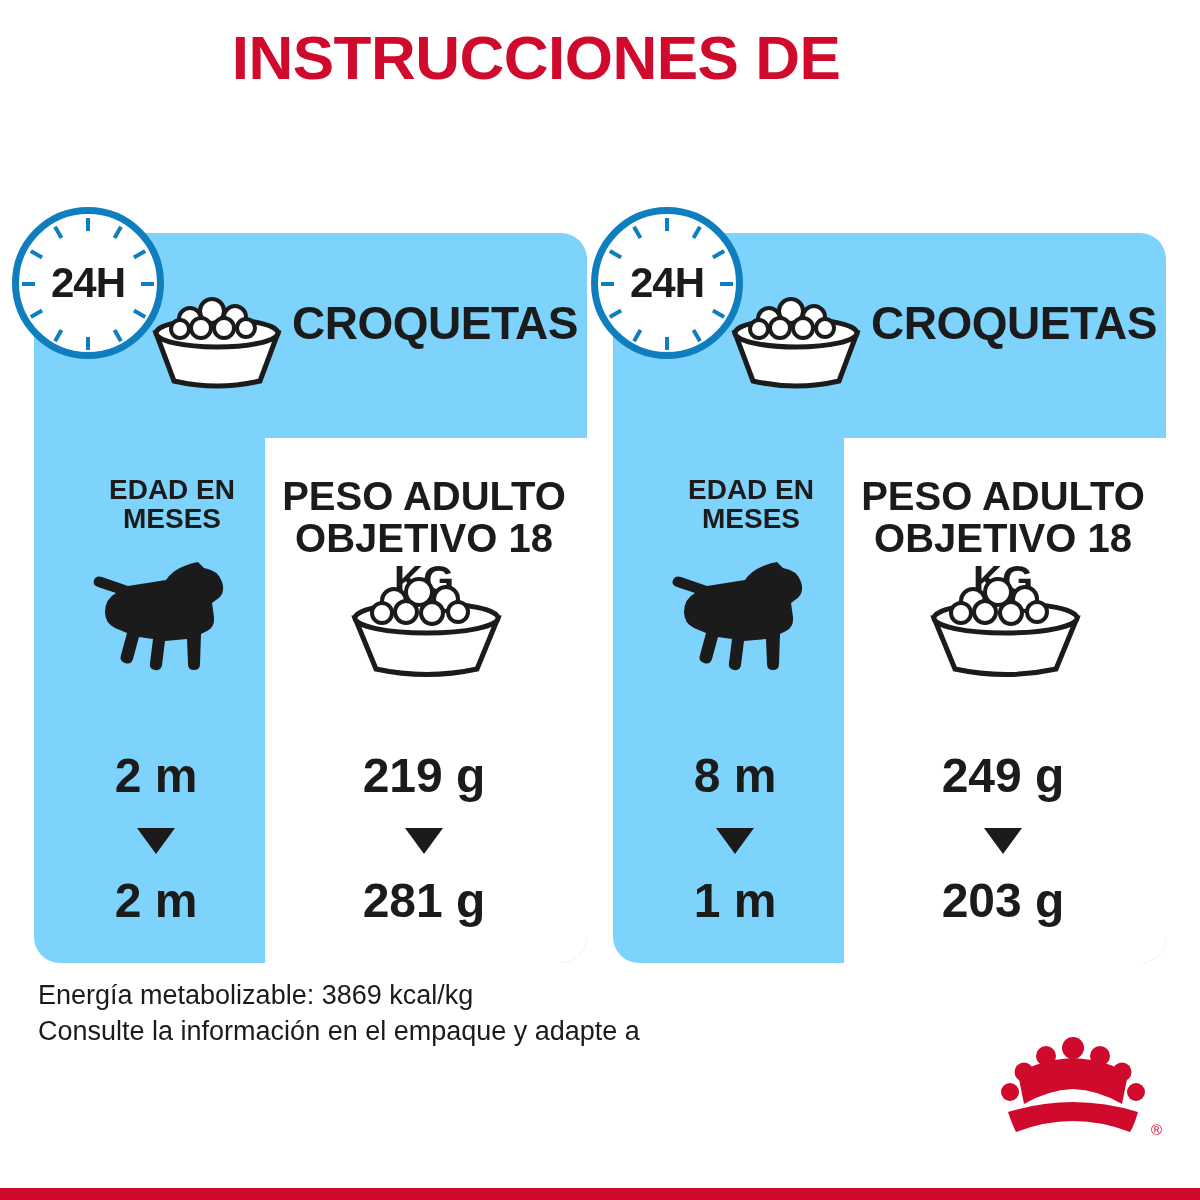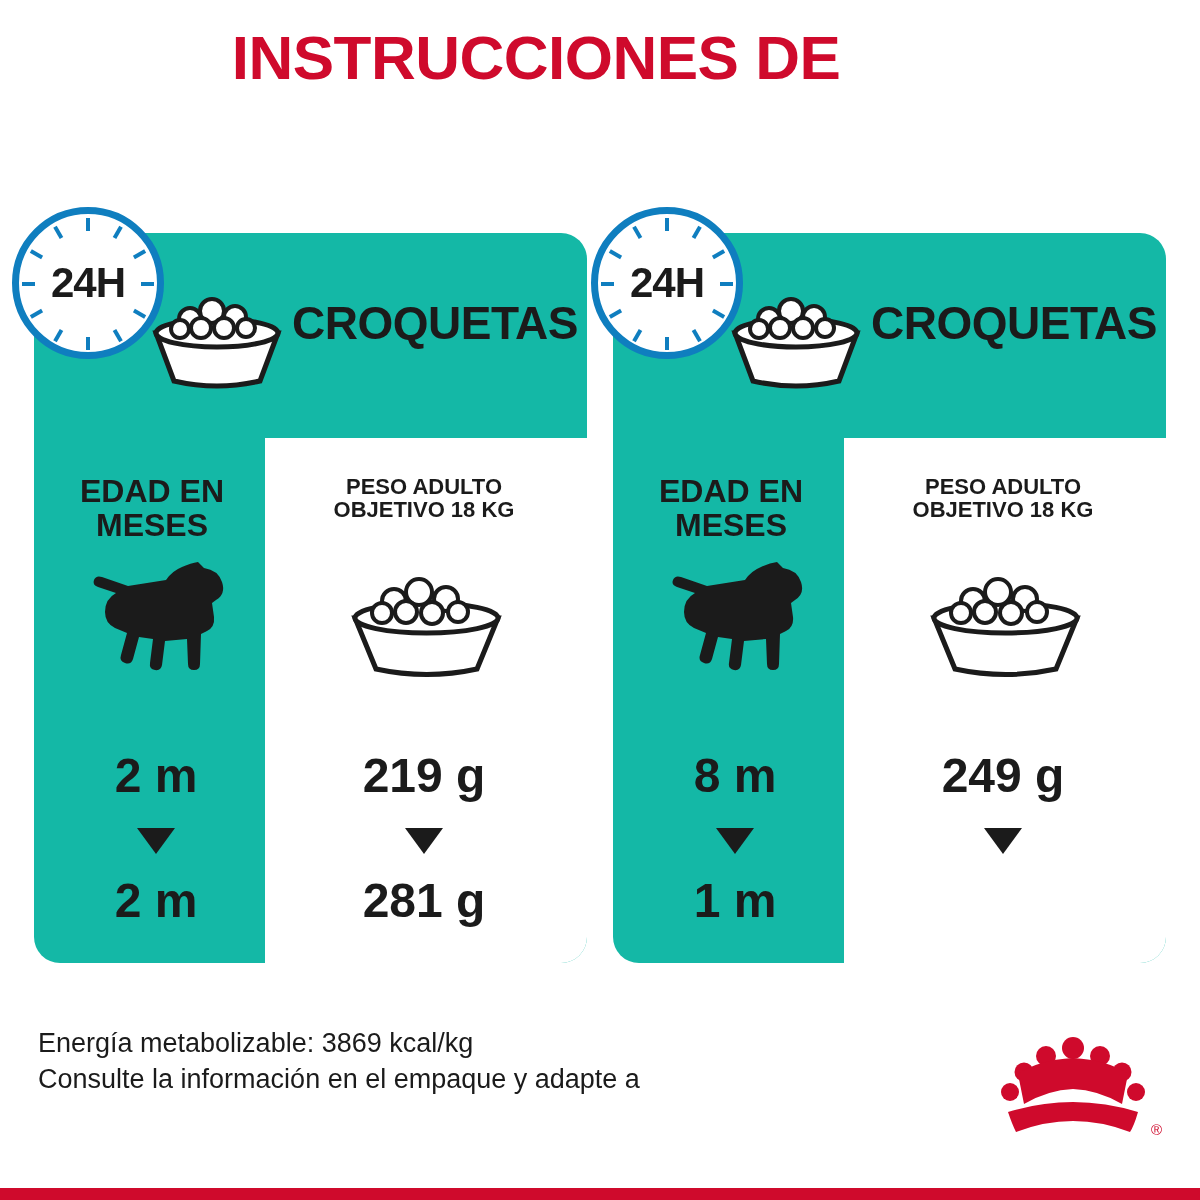--- a/index.html
+++ b/index.html
@@ -28,21 +28,21 @@
   .cards {
     position: absolute;
     top: 233px; left: 34px;
     width: 1132px; height: 730px;
     display: flex;
     gap: 26px;
   }
   .card {
     position: relative;
     width: 553px; height: 730px;
-    background: #14b8a6;
+    background: #7dd3fc;
     border-radius: 26px;
   }
 
   
   .card-head {
     position: absolute;
     top: 0; left: 0; width: 553px; height: 205px;
   }
   .clock {
     position: absolute;
@@ -91,22 +91,22 @@
     border-radius: 0 0 26px 0;
   }
 
   .col-head {
     position: absolute;
     font-weight: bold;
     color: #1b1b1b;
     text-align: center;
     line-height: 1.05;
   }
-  .col-head.left  { top: 242px; left: 8px;  width: 220px; font-size: 32px; }
-  .col-head.right { top: 242px; left: 240px; width: 300px; font-size: 22px; }
+  .col-head.left  { top: 242px; left: 28px;  width: 220px; font-size: 28px; }
+  .col-head.right { top: 242px; left: 240px; width: 300px; font-size: 40px; }
 
   .dog-icon  { position: absolute; top: 325px; left: 52px;  width: 145px; height: 115px; }
   .bowl-icon { position: absolute; top: 330px; left: 305px; width: 175px; height: 115px; }
 
   .val {
     position: absolute;
     font-weight: bold;
     color: #1b1b1b;
     text-align: center;
     font-size: 48px;
@@ -127,21 +127,20 @@
   .arrow.b { top: 595px; left: 371px; }
 
   
   .footnote {
     position: absolute;
     left: 38px; top: 978px;
     width: 820px;
     font-size: 27px;
     line-height: 1.33;
     color: #1b1b1b;
-    margin-top: 48px;
   }
   .footnote div { white-space: nowrap; }
 
   
   .logo {
     position: absolute;
     right: 52px; bottom: 58px;
     width: 150px; height: 108px;
   }
   .logo .reg {
@@ -317,20 +316,21 @@
           <circle cx="43" cy="50" r="10"></circle>
         </g>
       </svg>
 
       <div class="val a-top">8 m</div>
       <div class="arrow a"></div>
       <div class="val a-bot">1 m</div>
 
       <div class="val b-top">249 g</div>
       <div class="arrow b"></div>
+      <div class="val b-bot">203 g</div>
     </div>
 
   </div>
 
   <div class="footnote">
     <div>Energía metabolizable: 3869 kcal/kg</div>
     <div>Consulte la información en el empaque y adapte a</div>
   </div>
 
   <div class="logo">

